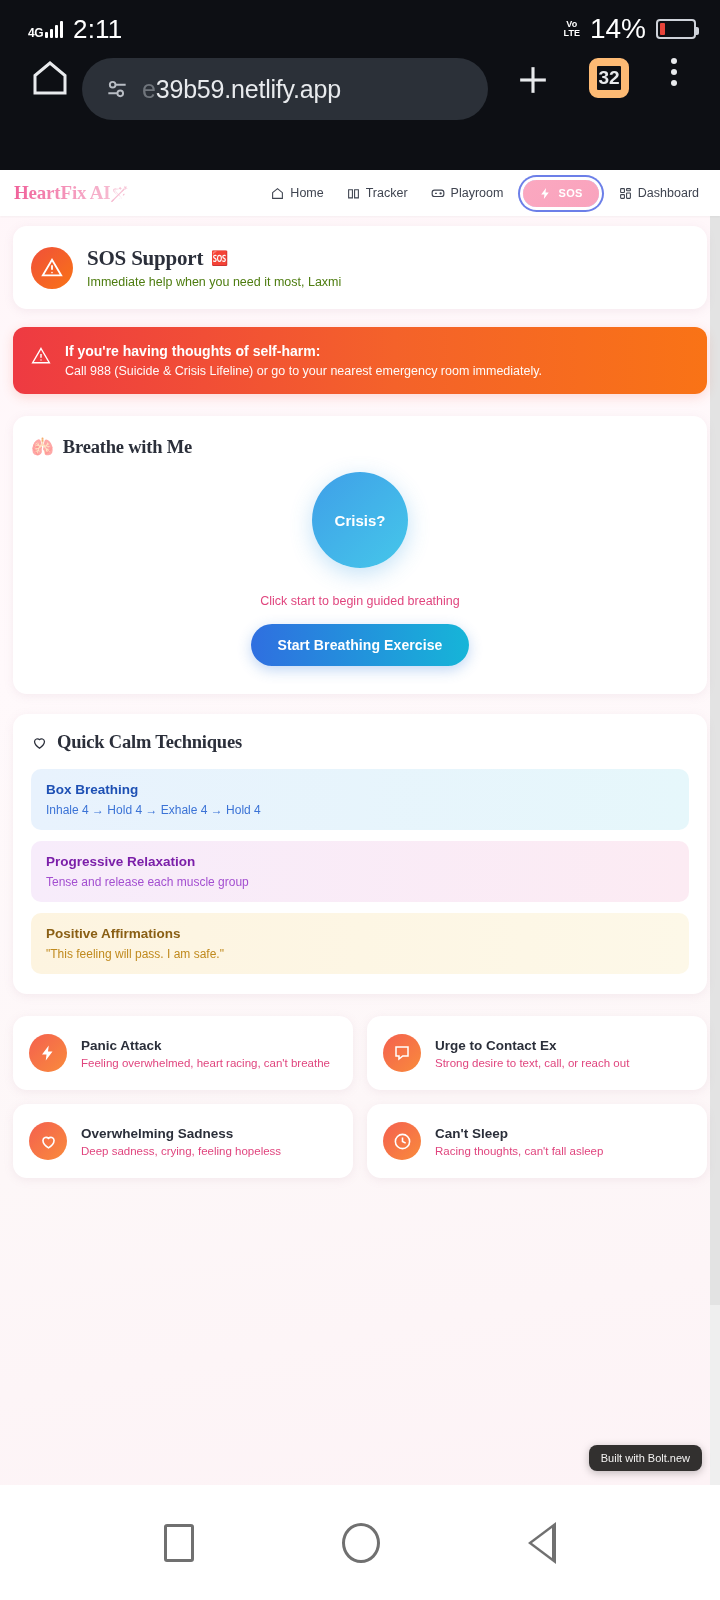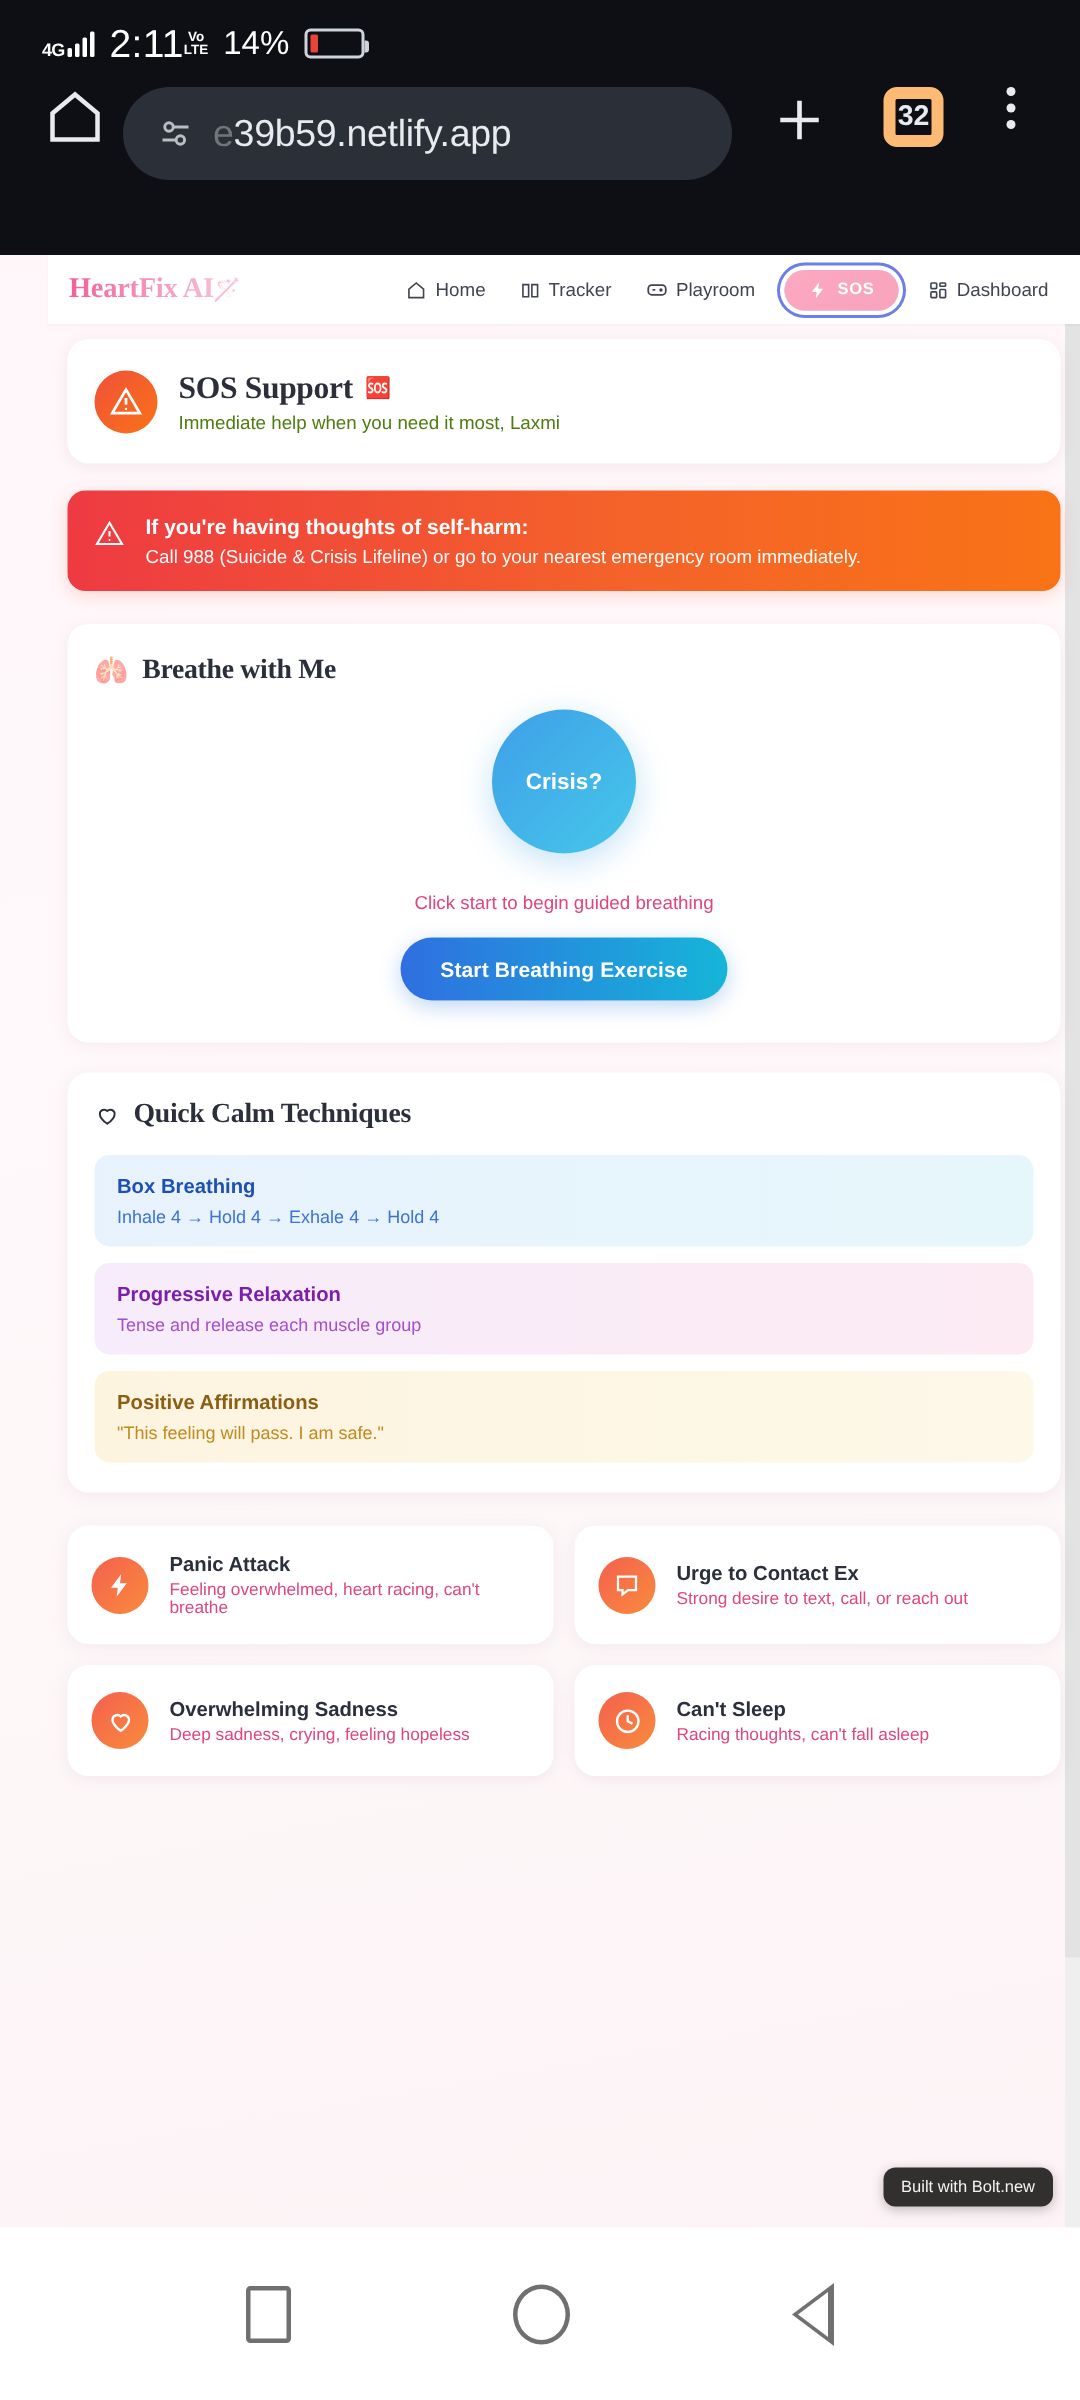--- a/index.html
+++ b/index.html
@@ -7,36 +7,36 @@
     width: 720px; height: 1600px;
     font-family: "Liberation Sans", sans-serif;
     background: #ffffff;
     overflow: hidden;
   }
   .phone { position: relative; width: 720px; height: 1600px; }
 
   
   .statusbar {
     height: 58px; background: #0d0f14; color: #ffffff;
-    display: flex; align-items: center; 
+    display: flex; align-items: center; justify-content: space-between;
     padding: 0 24px 0 28px;
   }
   .sb-left { display: flex; align-items: center; gap: 10px; }
   .sig-wrap { display: flex; align-items: flex-end; gap: 2px; }
   .g4 { font-size: 12px; font-weight: 700; line-height: 10px; letter-spacing: -0.5px; }
   .bars { display: flex; align-items: flex-end; gap: 2px; height: 18px; }
   .bars i { width: 3px; background: #fff; border-radius: 1px; display: block; }
   .bars i:nth-child(1){ height: 6px; }
   .bars i:nth-child(2){ height: 9px; }
   .bars i:nth-child(3){ height: 13px; }
   .bars i:nth-child(4){ height: 17px; }
   .clock { font-size: 26px; font-weight: 500; letter-spacing: 0.2px; }
   .sb-right { display: flex; align-items: center; gap: 10px; }
   .volte { display: flex; flex-direction: column; align-items: center; line-height: 9px; font-size: 9px; font-weight: 700; }
-  .batt-pct { font-size: 22px; font-weight: 500; }
+  .batt-pct { font-size: 28px; font-weight: 500; }
   .batt { width: 40px; height: 20px; border: 2px solid #cfd3da; border-radius: 4px; position: relative; display: flex; align-items: center; padding: 2px; }
   .batt::after { content:""; position:absolute; right:-5px; top:6px; width:3px; height:8px; background:#cfd3da; border-radius:0 2px 2px 0; }
   .batt-fill { width: 14%; min-width: 5px; height: 100%; background: #e8443a; border-radius: 1px; }
 
   
   .chrome {
     height: 112px; background: #0d0f14;
     display: flex; align-items: flex-start; gap: 0; padding: 0 18px;
   }
   .home-btn { width: 64px; display: flex; align-items: center; justify-content: center; }
@@ -56,21 +56,20 @@
   }
   .menu-btn { width: 56px; display:flex; flex-direction:column; align-items:center; justify-content:center; gap:5px; }
   .menu-btn span { width: 6px; height: 6px; background:#e8eaed; border-radius:50%; display:block; }
 
   
   .page {
     position: relative;
     height: calc(1600px - 58px - 112px - 115px);
     background: linear-gradient(170deg,#fff6f9 0%,#fff9fb 35%,#fdf7f8 70%,#fdf3f6 100%);
     overflow: hidden;
-    padding-left: 32px;
   }
   .scrolltrack { position:absolute; top:0; right:0; width:10px; height:100%; background:#efefef; }
   .scrollthumb { position:absolute; top:0; right:0; width:10px; height:1135px; background:#e3e3e3; }
 
   
   .sitenav {
     height: 46px; background: #ffffff; display:flex; align-items:center;
     padding: 0 14px; gap: 8px; position: relative; z-index: 2;
     box-shadow: 0 1px 2px rgba(0,0,0,.04);
   }

